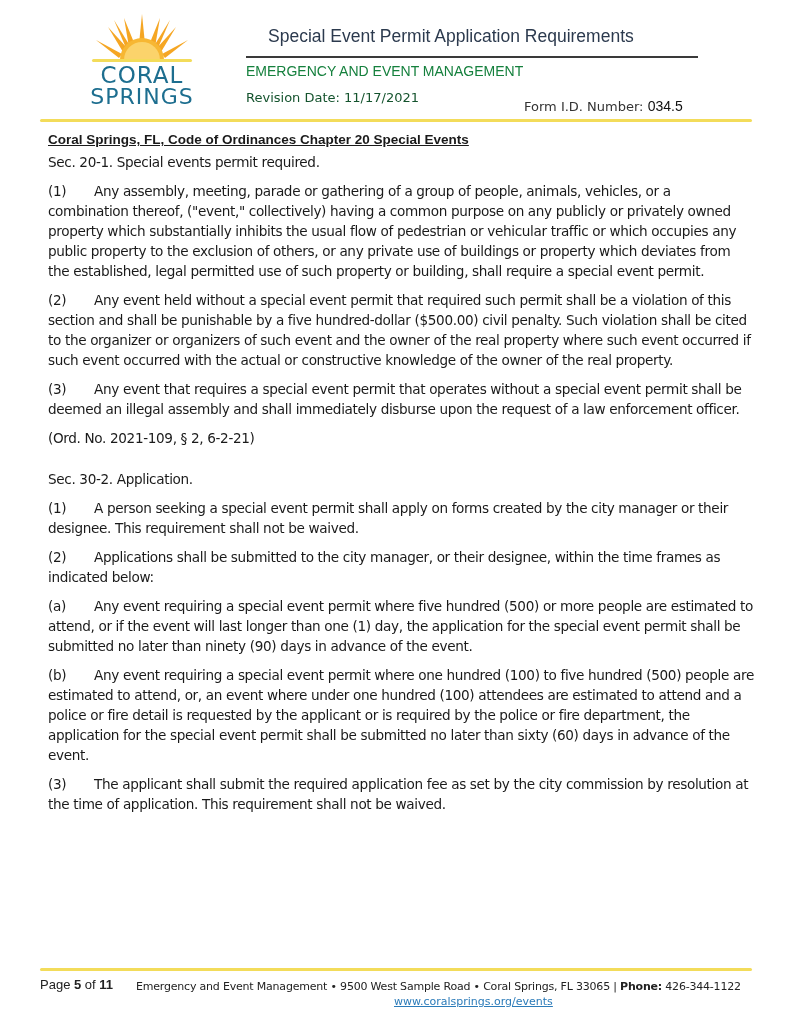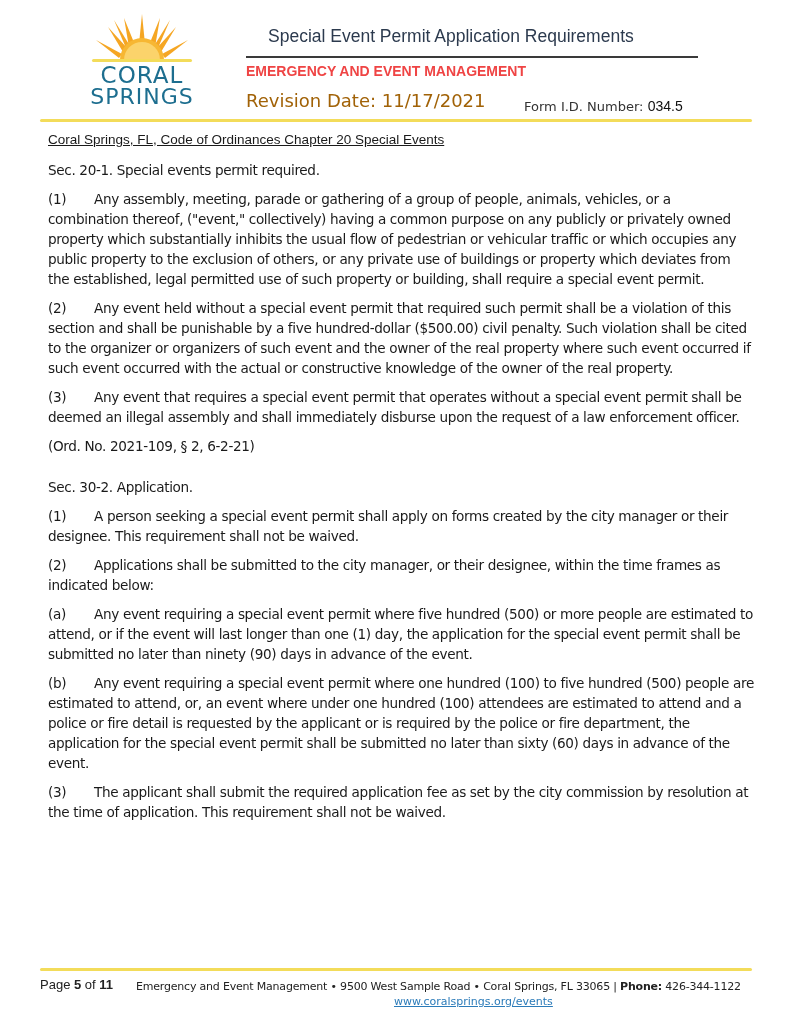--- a/index.html
+++ b/index.html
@@ -6,30 +6,30 @@
   body { width: 800px; height: 1035px; position: relative; overflow: hidden;
          font-family: "DejaVu Sans", sans-serif; color: #1a1a1a; }
   .logo { position: absolute; left: 72px; top: 14px; width: 140px; height: 100px; }
   .logo .word { position: absolute; left: 0; width: 140px; text-align: center;
                 font-family: "DejaVu Sans", sans-serif; color: #1d6e8f; letter-spacing: 1px; }
   .logo .w1 { top: 48px; font-size: 23px; }
   .logo .w2 { top: 70px; font-size: 22px; }
   .hdr-title { position: absolute; left: 268px; top: 26px; font-size: 17.5px; font-weight: normal;
                color: #2c3a4e; font-family: "Liberation Sans", sans-serif; }
   .hdr-rule { position: absolute; left: 246px; top: 56px; width: 452px; height: 2px; background: #3a3a3a; }
-  .hdr-dept { position: absolute; left: 246px; top: 63px; font-size: 14px; font-weight: bold;
-              font-family: "Liberation Sans", sans-serif; color: #ef4444; }
-  .hdr-rev { position: absolute; left: 246px; top: 90px; font-size: 18px; color: #a16207; }
+  .hdr-dept { position: absolute; left: 246px; top: 63px; font-size: 14px; font-weight: normal;
+              font-family: "Liberation Sans", sans-serif; color: #15803d; }
+  .hdr-rev { position: absolute; left: 246px; top: 90px; font-size: 13px; color: #14532d; }
   .hdr-form { position: absolute; left: 524px; top: 90px; font-size: 13px; color: #333; margin-top: 8px; }
   .hdr-form b { font-weight: normal; color: #111; font-family: "Liberation Sans", sans-serif; font-size: 14px; }
   .yellow-rule { position: absolute; left: 40px; width: 712px; height: 3px; background: #f3dc5a; border-radius: 2px; }
   .content { position: absolute; left: 48px; top: 130px; width: 706px; font-size: 13.6px; line-height: 20px;
              font-family: "DejaVu Sans", sans-serif; letter-spacing: -0.35px; color: #1a1a1a; }
   .content p { margin: 0 0 9px 0; }
-  .content .heading { font-weight: normal; text-decoration: underline; margin-bottom: 10px;
+  .content .heading { font-weight: bold; text-decoration: underline; margin-bottom: 2px;
                       font-family: "Liberation Sans", sans-serif; font-size: 13.5px; letter-spacing: 0; }
   .num { display: inline-block; width: 46px; }
   .gap { height: 12px; }
   .footer { position: absolute; left: 40px; top: 980px; width: 720px; font-size: 11px; color: #222; }
   .footer .page { position: absolute; left: 0; top: -3px; font-size: 13px; font-family: "Liberation Sans", sans-serif; }
   .footer .page b { font-weight: bold; }
   .footer .addr { position: absolute; left: 96px; top: 0; font-size: 11px; letter-spacing: -0.2px; }
   .footer .url { position: absolute; left: 313px; top: 15px; font-size: 11px; color: #2b7bb9; text-decoration: underline; margin-left: 41px; }
 </style>
 </head>

